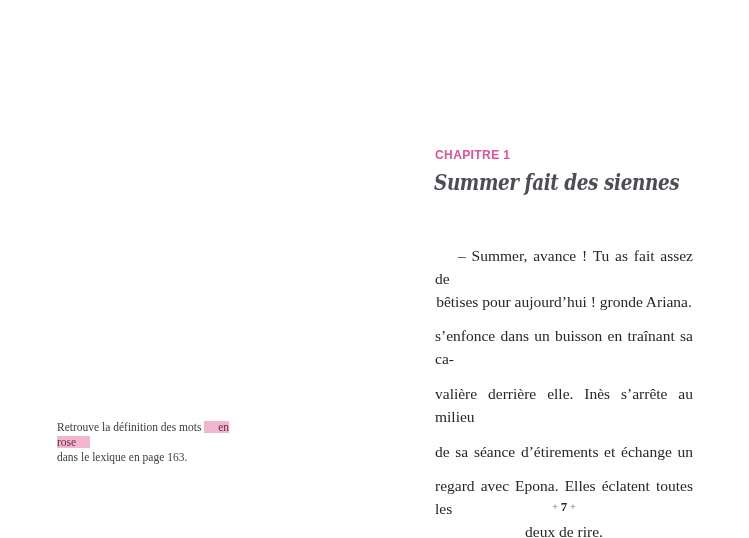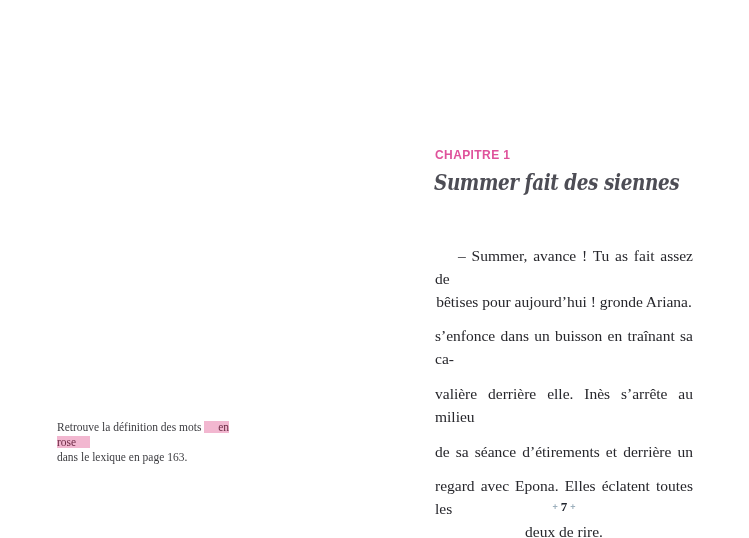--- a/index.html
+++ b/index.html
@@ -82,21 +82,21 @@
 
   <div class="chapter-label">CHAPITRE 1</div>
 
   <div class="chapter-title">Summer fait des siennes</div>
 
   <div class="body-text">
       <div class="body-line just indent">– Summer, avance ! Tu as fait assez de</div>
       <div class="body-line">bêtises pour aujourd’hui ! gronde Ariana.</div>
       <div class="body-line just">s’enfonce dans un buisson en traînant sa ca-</div>
       <div class="body-line just">valière derrière elle. Inès s’arrête au milieu</div>
-      <div class="body-line just">de sa séance d’étirements et derrière un</div>
+      <div class="body-line just">de sa séance d’étirements et échange un</div>
       <div class="body-line just">regard avec Epona. Elles éclatent toutes les</div>
       <div class="body-line">deux de rire.</div>
       <div class="body-line just indent">– Arrêtez de vous moquer de moi ! râle</div>
     </div>
 
   <div class="folio"><span class="orn">+</span><span class="num">7</span><span class="orn">+</span></div>
 
 </div>
 
 </body></html>

